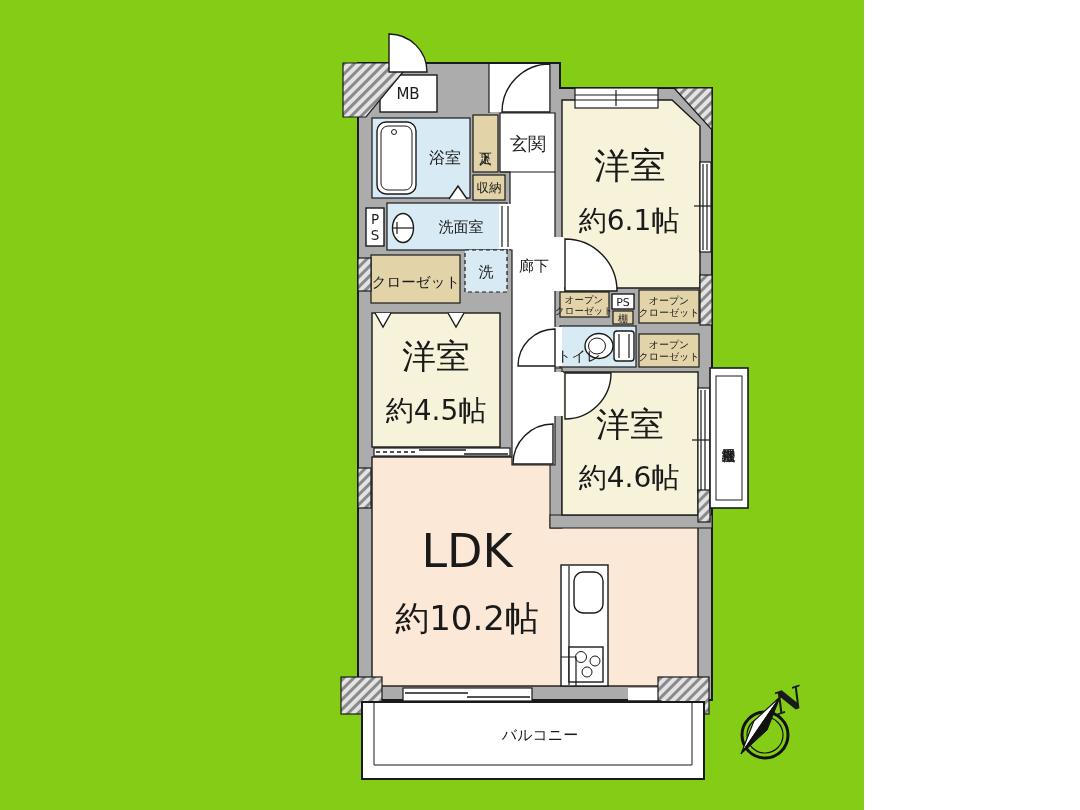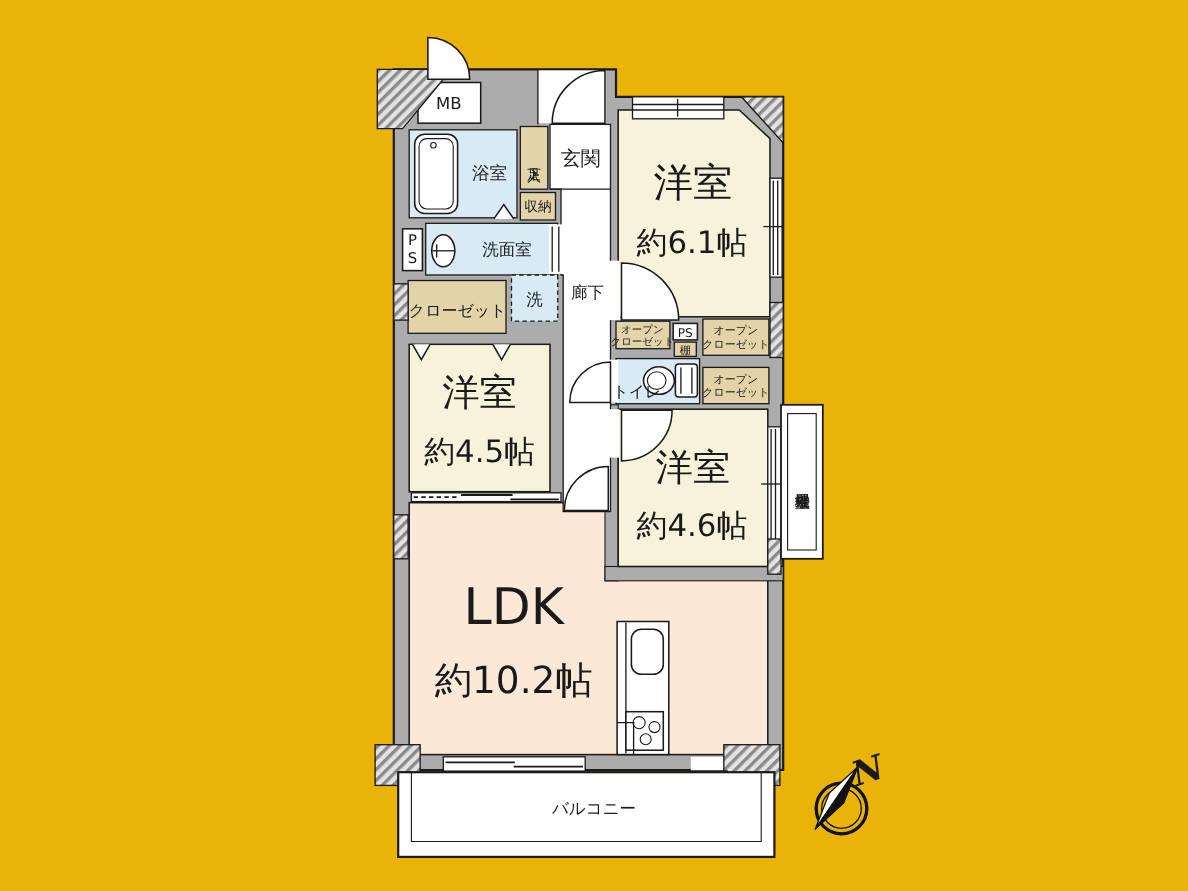--- a/index.html
+++ b/index.html
@@ -1,16 +1,16 @@
 <!DOCTYPE html>
 <html><head>
 <meta charset="utf-8">
 <style>
   html,body{margin:0;padding:0;background:#ffffff;}
-  .stage{width:1080px;height:810px;position:relative;background:#eab308;}
+  .stage{width:864px;height:810px;position:relative;background:#84cc16;}
   svg{display:block;}
   .t{font-family:"DejaVu Sans","Liberation Sans",sans-serif;fill:#1a1a1a;}
   .vtext{writing-mode:vertical-rl;text-orientation:upright;}
   .fs9{font-size:9.5px;}
   .fs10{font-size:10px;}
   .fs11{font-size:11px;}
   .fs12{font-size:12.5px;}
   .fs13{font-size:13.5px;}
   .fs14{font-size:14.5px;}
   .fs15{font-size:15px;}

